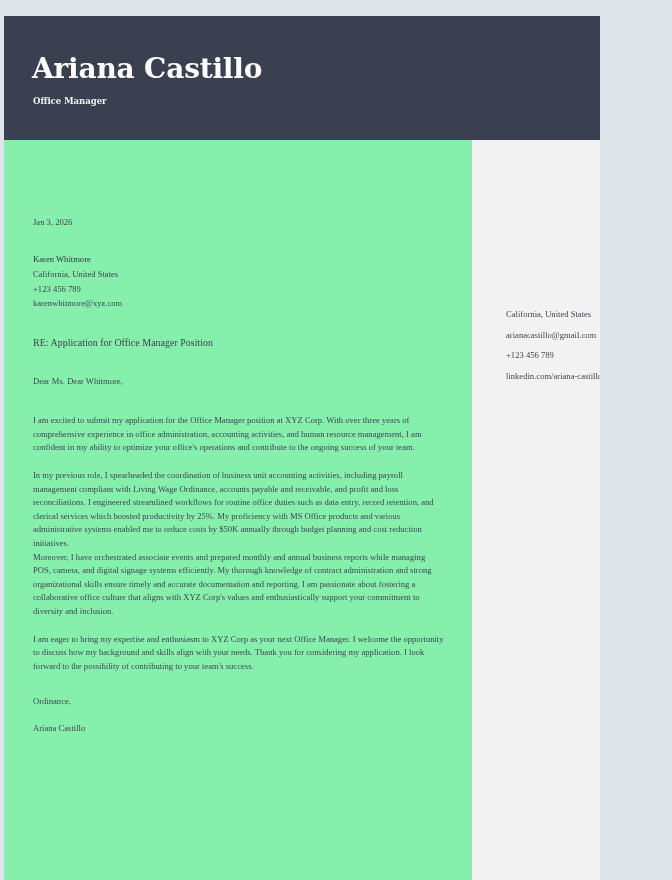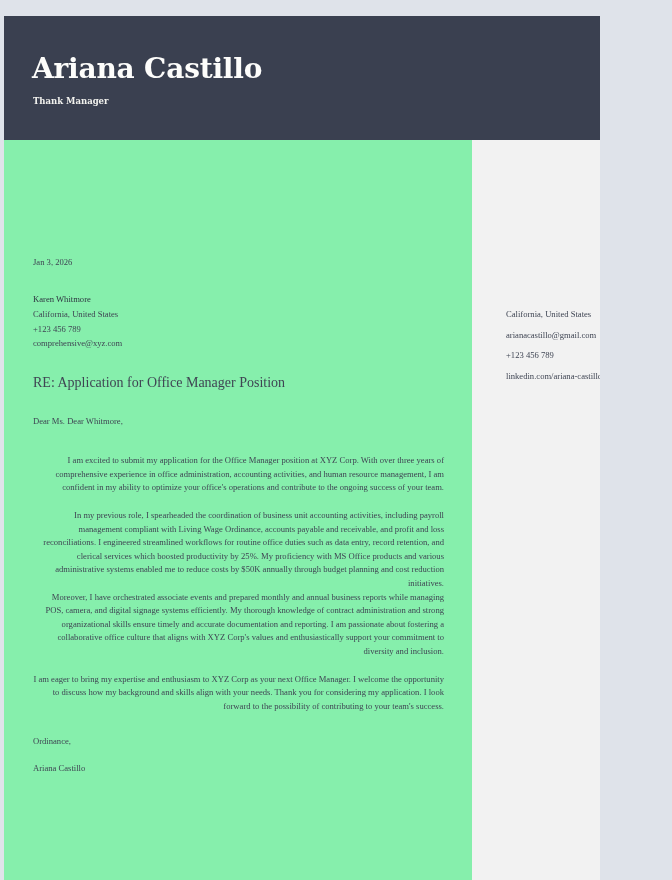--- a/index.html
+++ b/index.html
@@ -84,61 +84,61 @@
     position: absolute;
     left: 0;
     top: 0;
     width: 468px;
     height: 750px;
     padding: 0 0 0 29px;
     box-sizing: border-box;
   }
 
   .date {
-    padding-top: 116px;
+    padding-top: 76px;
     font-size: 8.6px;
     line-height: 12px;
     color: #3f4553;
   }
 
   .recipient {
     margin-top: 24px;
     font-size: 8.6px;
     line-height: 14.8px;
     color: #3f4553;
   }
   .recipient-name {
     font-weight: normal;
     color: #2e3440;
   }
 
   .subject {
     margin-top: 25px;
-    font-size: 14px;
+    font-size: 10px;
     line-height: 13px;
     color: #3f4553;
   }
 
   .salutation {
     margin-top: 26px;
     font-size: 8.6px;
     line-height: 13px;
     color: #3f4553;
   }
 
   .letter-body {
     margin-top: 26px;
     width: 411px;
   }
   .para {
     font-size: 8.6px;
     line-height: 13.6px;
     color: #3f4553;
     margin: 0 0 14px 0;
-    text-align: right;
+    text-align: left;
   }
   .para:last-child { margin-bottom: 0; }
   .para-run { margin-bottom: 0; }
 
   .signoff {
     margin-top: 22px;
     font-size: 8.6px;
     line-height: 13px;
     color: #3f4553;
   }
@@ -149,21 +149,21 @@
     color: #3f4553;
   }
 </style>
 </head>
 <body>
 
 <div class="page">
 
   <div class="header">
     <div class="header-name">Ariana Castillo</div>
-    <div class="header-title">Thank Manager</div>
+    <div class="header-title">Office Manager</div>
   </div>
 
   <div class="body-area">
 
     <div class="sidebar">
       <div class="sidebar-inner">
         <div class="sidebar-line">California, United States</div>
         <div class="sidebar-line">arianacastillo@gmail.com</div>
         <div class="sidebar-line">+123 456 789</div>
         <div class="sidebar-line">linkedin.com/ariana-castillo</div>
@@ -171,21 +171,21 @@
     </div>
 
     <div class="main">
 
       <div class="date">Jan 3, 2026</div>
 
       <div class="recipient">
         <div class="recipient-name">Karen Whitmore</div>
         <div>California, United States</div>
         <div>+123 456 789</div>
-        <div>comprehensive@xyz.com</div>
+        <div>karenwhitmore@xyz.com</div>
       </div>
 
       <div class="subject">RE: Application for Office Manager Position</div>
 
       <div class="salutation">Dear Ms. Dear Whitmore,</div>
 
       <div class="letter-body">
         <p class="para">I am excited to submit my application for the Office Manager position at XYZ Corp. With over three years of comprehensive experience in office administration, accounting activities, and human resource management, I am confident in my ability to optimize your office's operations and contribute to the ongoing success of your team.</p>
         <p class="para para-run">In my previous role, I spearheaded the coordination of business unit accounting activities, including payroll management compliant with Living Wage Ordinance, accounts payable and receivable, and profit and loss reconciliations. I engineered streamlined workflows for routine office duties such as data entry, record retention, and clerical services which boosted productivity by 25%. My proficiency with MS Office products and various administrative systems enabled me to reduce costs by $50K annually through budget planning and cost reduction initiatives.</p>
         <p class="para">Moreover, I have orchestrated associate events and prepared monthly and annual business reports while managing POS, camera, and digital signage systems efficiently. My thorough knowledge of contract administration and strong organizational skills ensure timely and accurate documentation and reporting. I am passionate about fostering a collaborative office culture that aligns with XYZ Corp's values and enthusiastically support your commitment to diversity and inclusion.</p>

